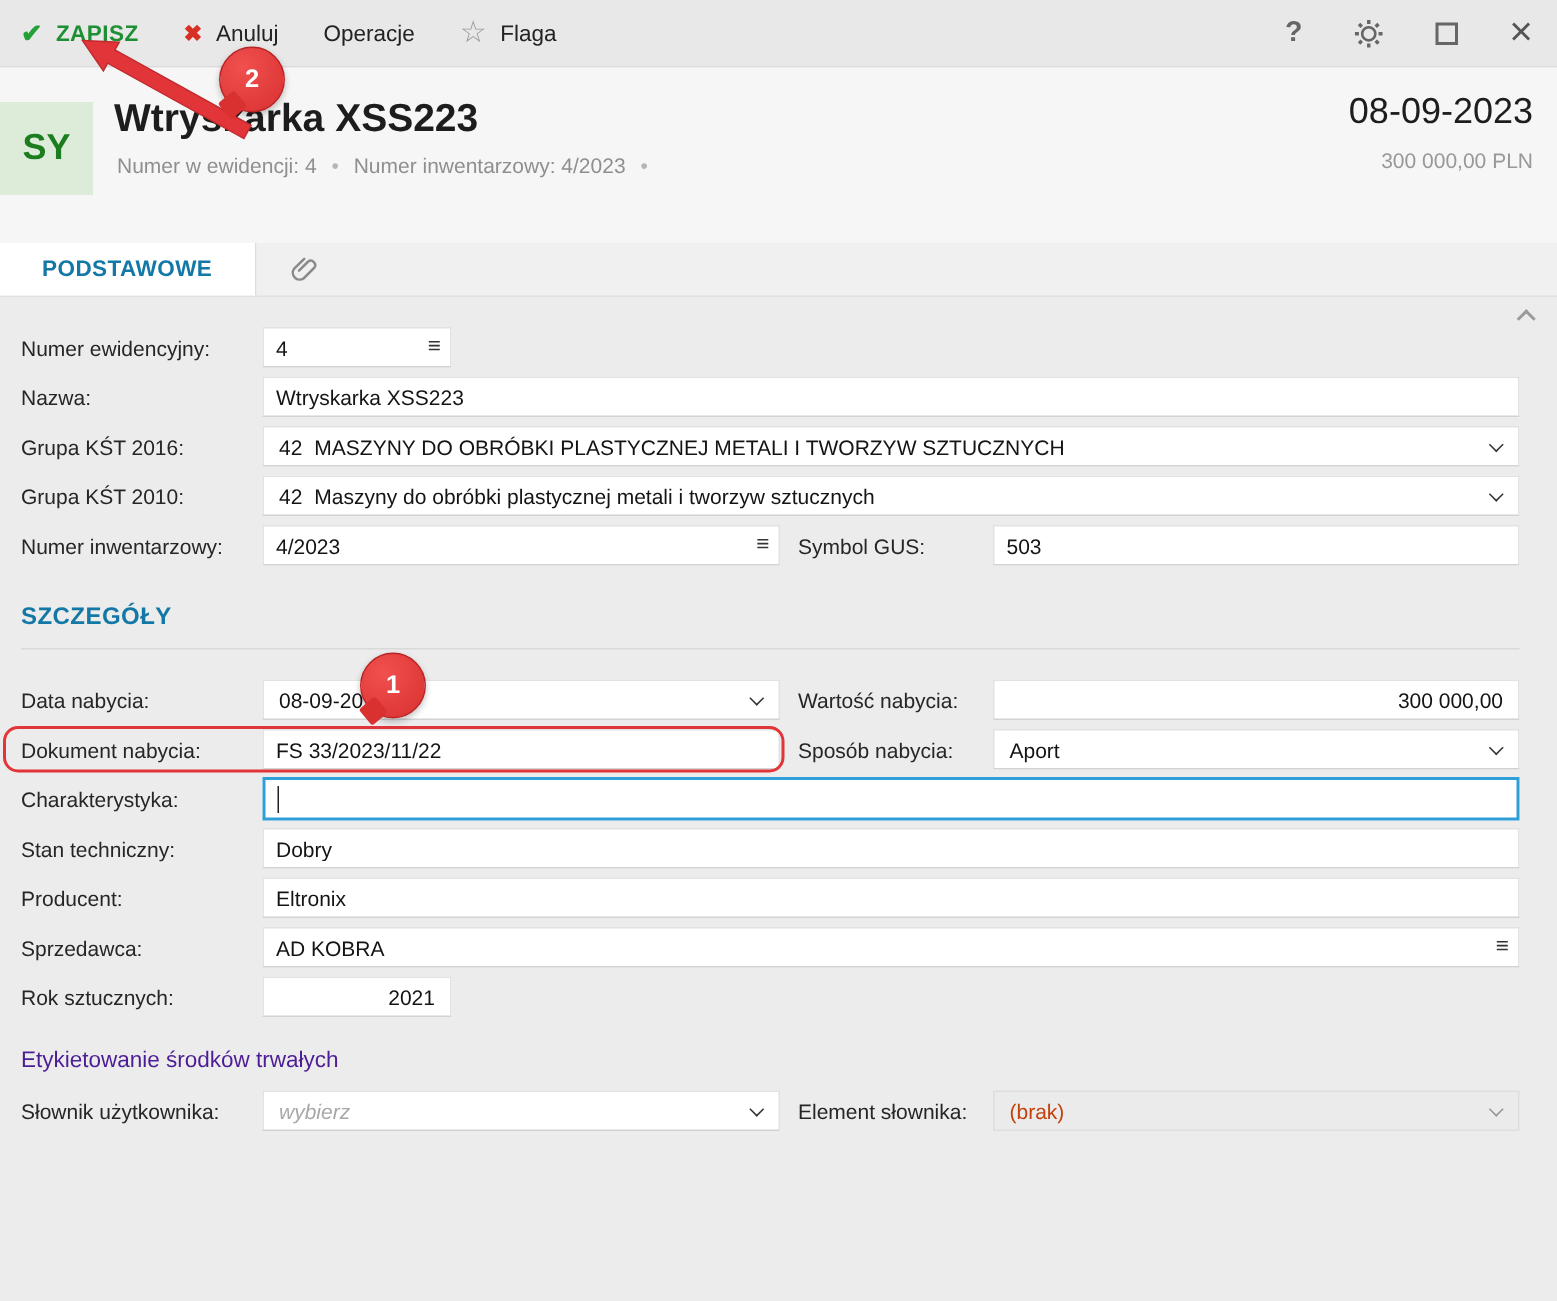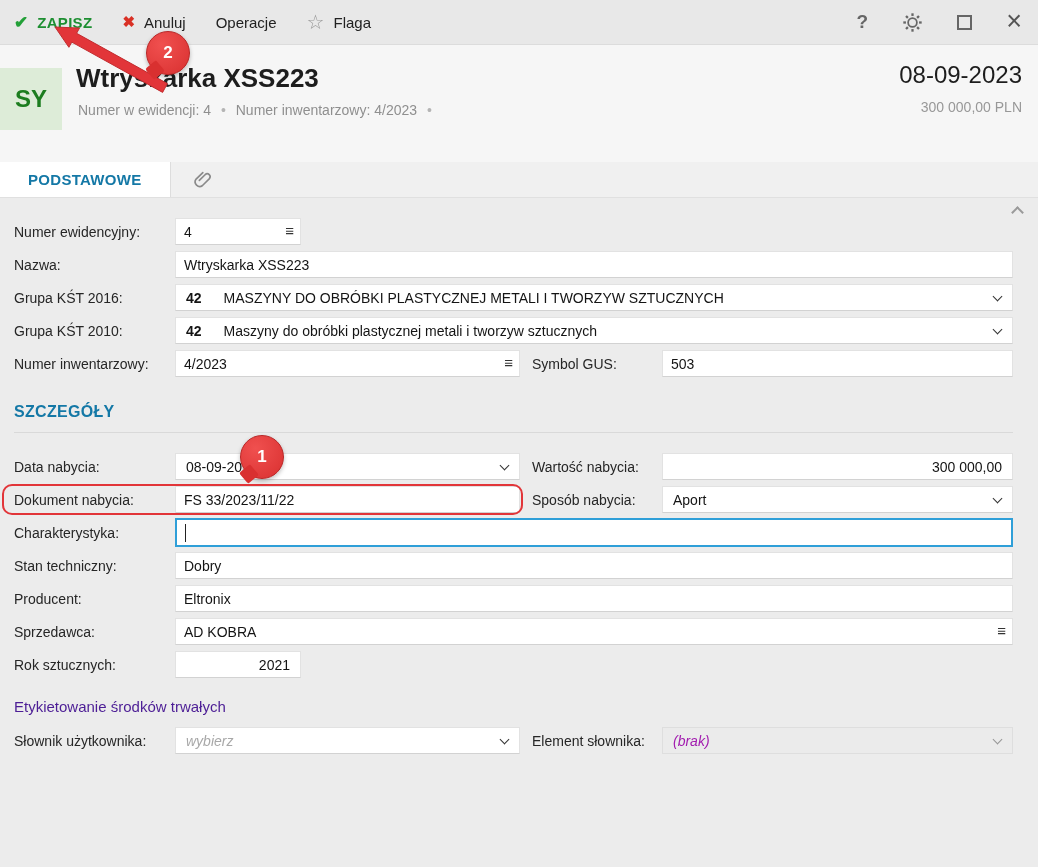--- a/index.html
+++ b/index.html
@@ -55,25 +55,25 @@
   .fld.full { flex:1; }
   .fld.half { width:345px; flex:none; }
   .fld.sm   { width:126px; flex:none; }
   .fld input { width:100%; height:100%; border:0; outline:0; background:transparent;
     padding:0 8px; font-family:"Liberation Sans",sans-serif; font-size:14px; color:#141414; }
   .fld.has-menu input { padding-right:24px; }
   .fld.ta-r input { text-align:right; padding-right:10px; }
   .ic-menu { position:absolute; right:6px; top:3px; font-size:15px; color:#333; pointer-events:none; }
 
   .sel { padding-left:10px; font-size:14px; color:#141414; cursor:default; }
-  .sel .code { margin-right:22px;font-weight:bold; }
+  .sel .code { margin-right:8px; }
   .ic-chevron { position:absolute; right:11px; top:8px; width:7px; height:7px;
     border-right:1.6px solid #333; border-bottom:1.6px solid #333; transform:rotate(45deg); }
   .sel.disabled { background:#ebebeb; border-color:#dedede; }
-  .sel.disabled .selval { color:#a21caf; font-style:italic; }
+  .sel.disabled .selval { color:#c2410c; }
   .sel.disabled .ic-chevron { border-color:#969696; }
   .placeholder { color:#a8a8a8; font-style:italic; }
 
   .focus-field { border:2px solid #2f9fd8; height:29px; margin-top:-1px; margin-bottom:-1px; }
   .caret { position:absolute; left:8px; top:4px; width:1px; height:18px; background:#222; }
 
   .sec-title { margin:26px 25px 0 14px; font-size:16px; font-weight:bold; color:#1478a6; letter-spacing:.3px; }
   .divider { height:1px; background:#d9d9d9; margin:11px 25px 20px 14px; }
   .link-title { margin:20px 25px 12px 14px; font-size:15px; color:#4c1d95; }
 

